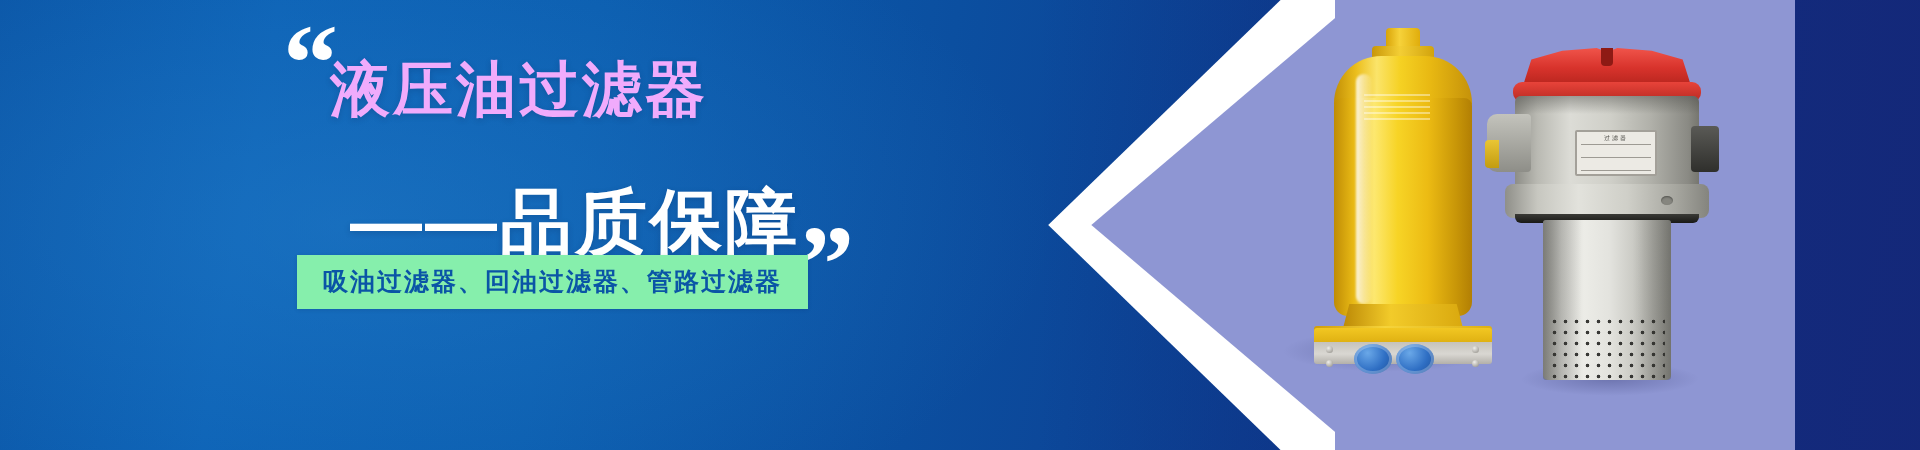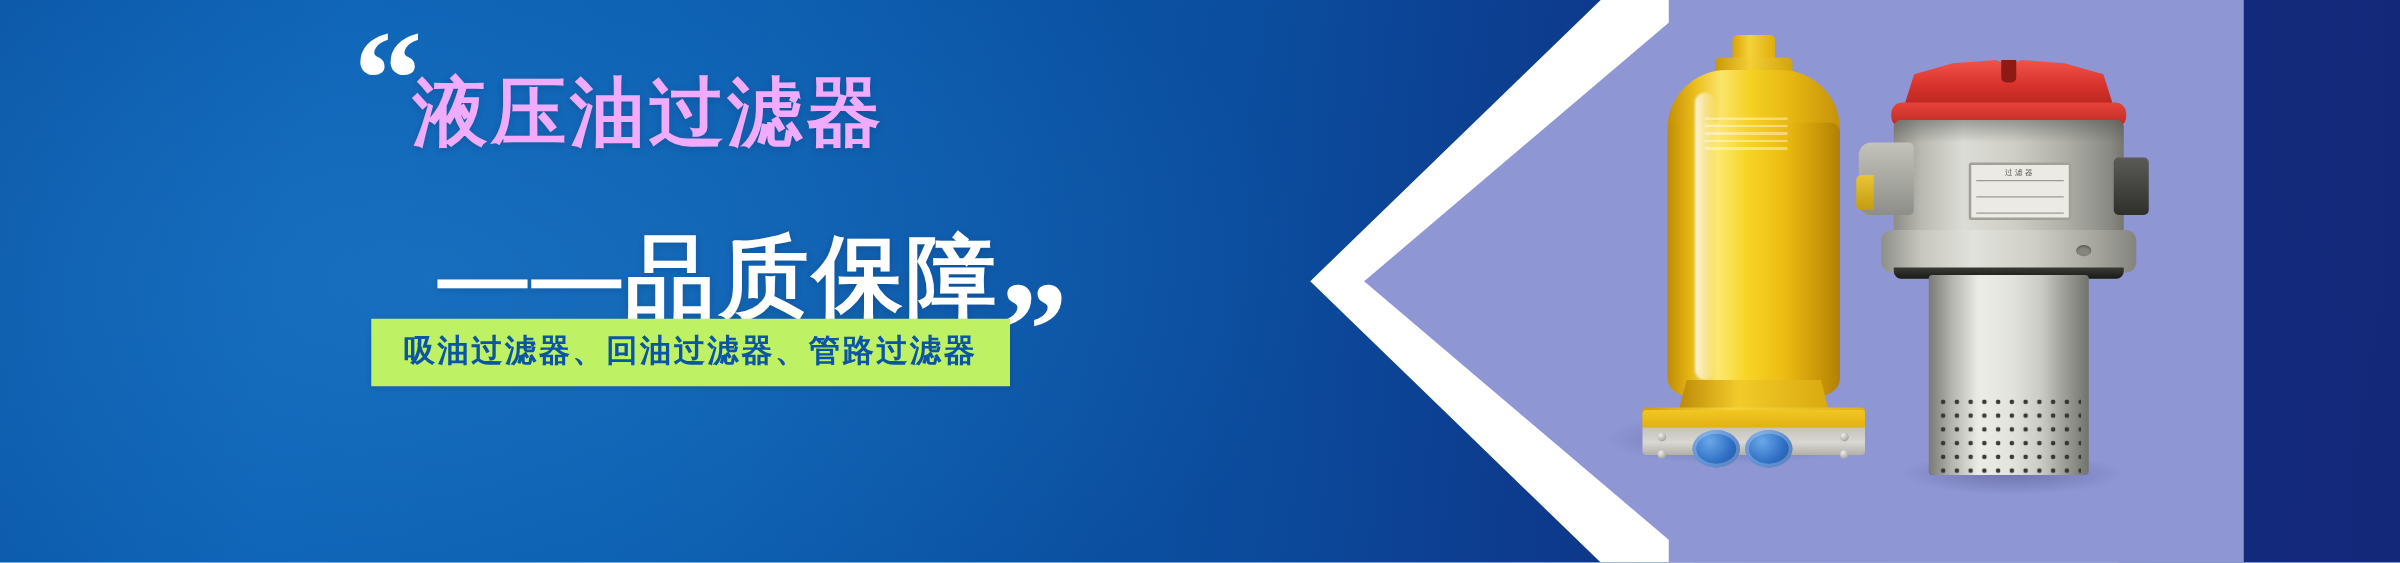--- a/index.html
+++ b/index.html
@@ -87,21 +87,21 @@
     font-size:72px;line-height:76px;
     color:#fff;font-weight:700;letter-spacing:3px;
     white-space:nowrap;
     text-shadow:0 2px 6px rgba(0,20,60,.18);
     margin-top:36px;
   }
 
   
   .subbox{
     position:absolute;left:297px;top:255px;
-    background:#bef264;
+    background:#86efac;
     padding:11px 26px 13px 26px;
     box-shadow:0 1px 4px rgba(0,20,60,.12);
   }
   .subbox .sub-text{
     color:#0a55a6;
     font-size:25px;
     font-weight:700;
     letter-spacing:2px;
     line-height:30px;
     white-space:nowrap;

